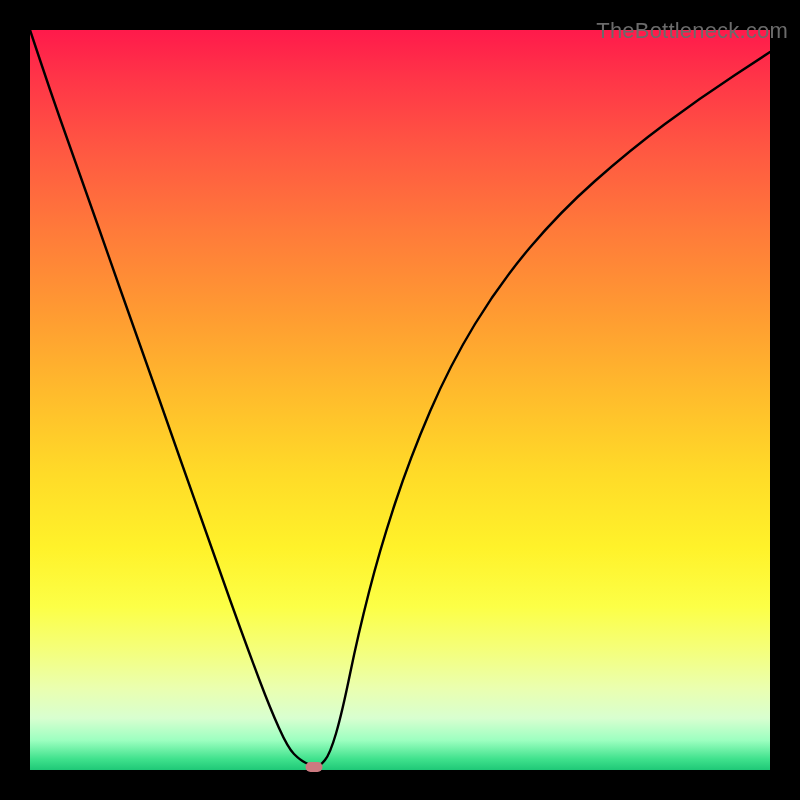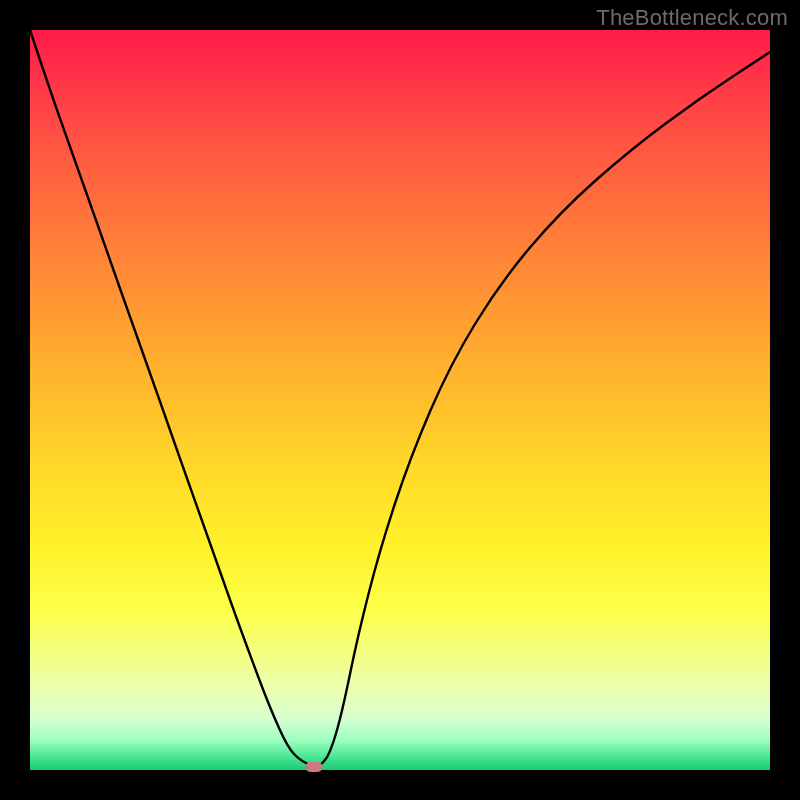--- a/index.html
+++ b/index.html
@@ -38,21 +38,21 @@
       #f4ff7d 84%,
       #eaffb0 89%,
       #d8ffd0 93%,
       #9cffc0 96%,
       #40e28d 98.5%,
       #1fc877 100%
     );
   }
   .watermark {
     position: absolute;
-    top: 5px;
+    top: 18px;
     right: 12px;
     color: #6b6b6b;
     font-size: 22px;
     font-weight: 500;
     letter-spacing: 0.2px;
     pointer-events: none;
     user-select: none;
   }
   svg.curve {
     position: absolute;

